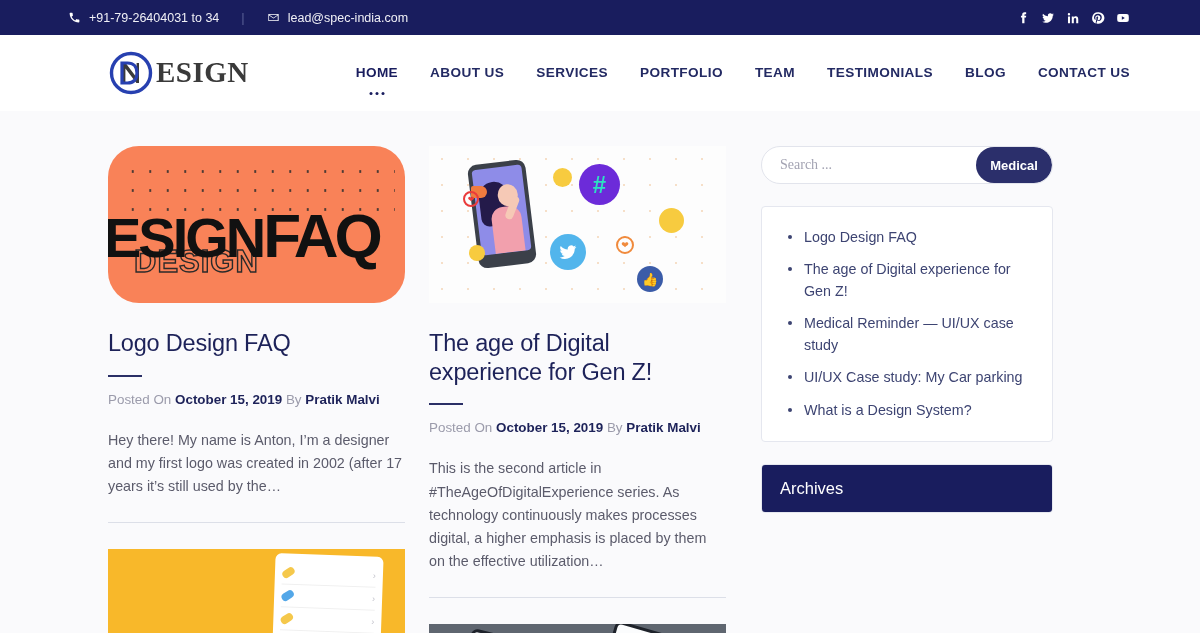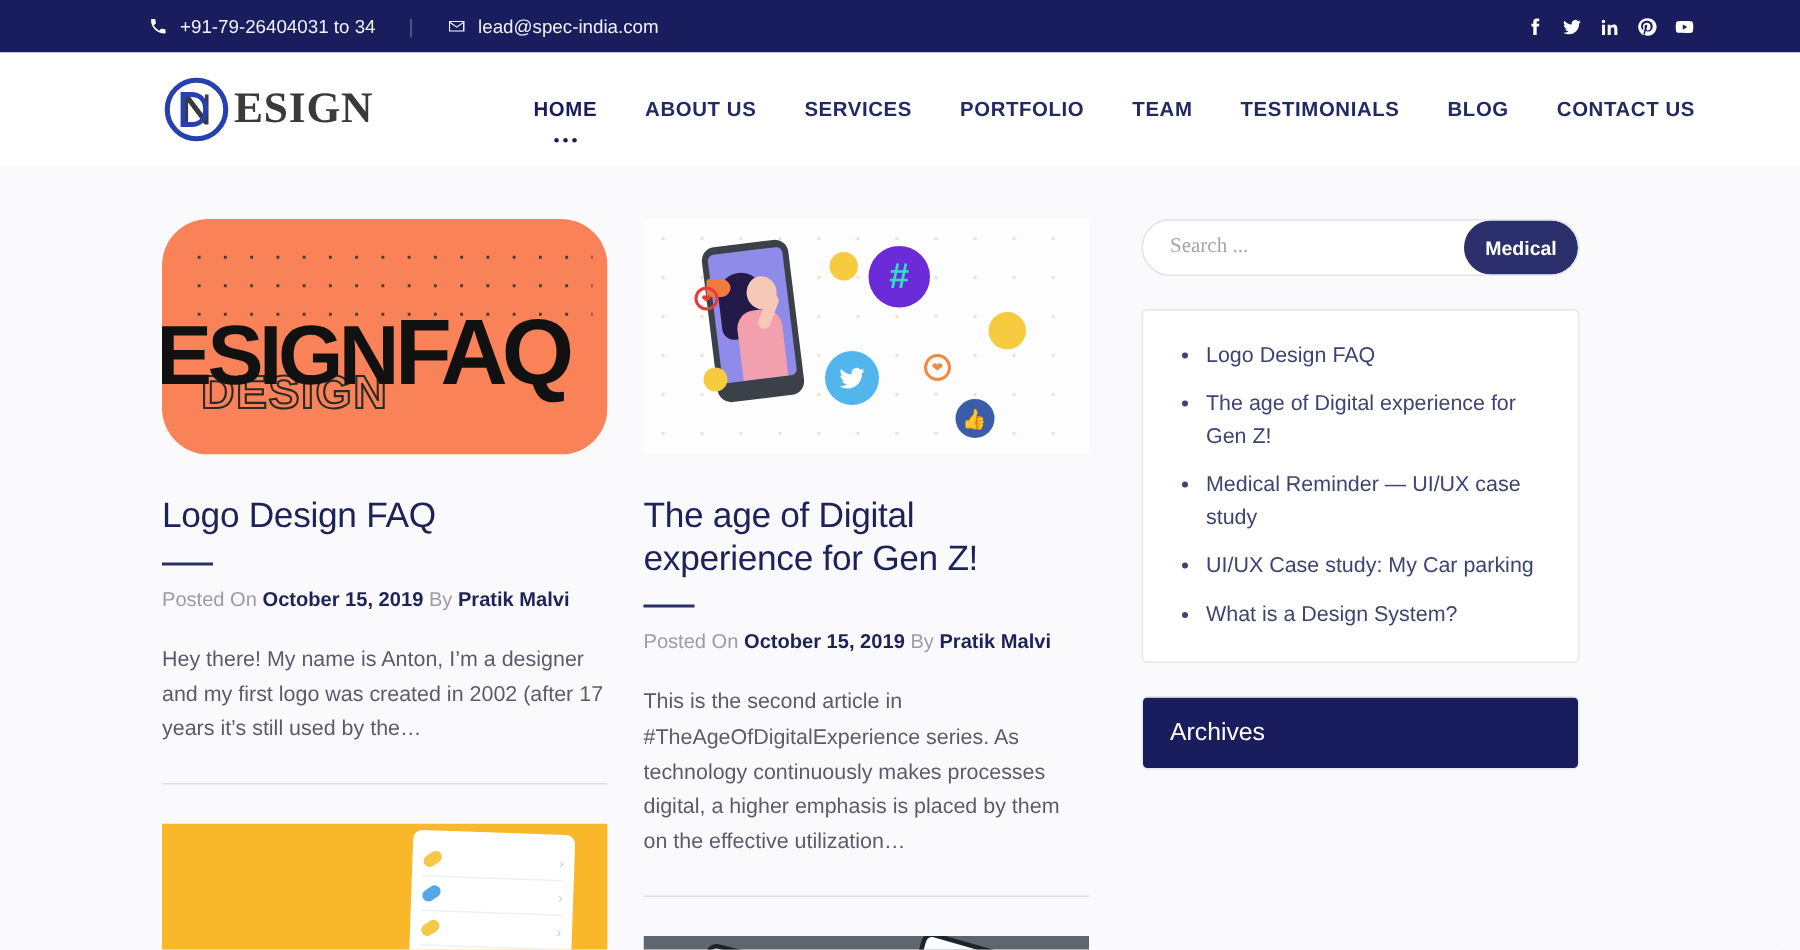--- a/index.html
+++ b/index.html
@@ -7,21 +7,21 @@
     width: 1200px; height: 633px;
     overflow: hidden;
     background: #ffffff;
     font-family: "Liberation Sans", sans-serif;
   }
 
   
   .topbar {
     height: 35px; background: #191d5e; color: #ffffff;
     display: flex; align-items: center;
-    padding: 0 70px 0 99px;
+    padding: 0 70px 0 68px;
   }
   .topbar-left { display: flex; align-items: center; gap: 0; flex: 1; }
   .tb-item { display: flex; align-items: center; gap: 8px; font-size: 12.5px; color: #f0f0f6; }
   .tb-sep { color: #5a5f95; margin: 0 22px; font-size: 13px; }
   .tb-ico { display: inline-block; width: 13px; height: 13px; position: relative; }
   .tb-ico svg { display: block; width: 13px; height: 13px; fill: #ffffff; }
   .socials { display: flex; align-items: center; gap: 11px; }
   .soc { width: 14px; height: 14px; display: block; }
   .soc svg { width: 14px; height: 14px; fill: #ffffff; display: block; }
 

